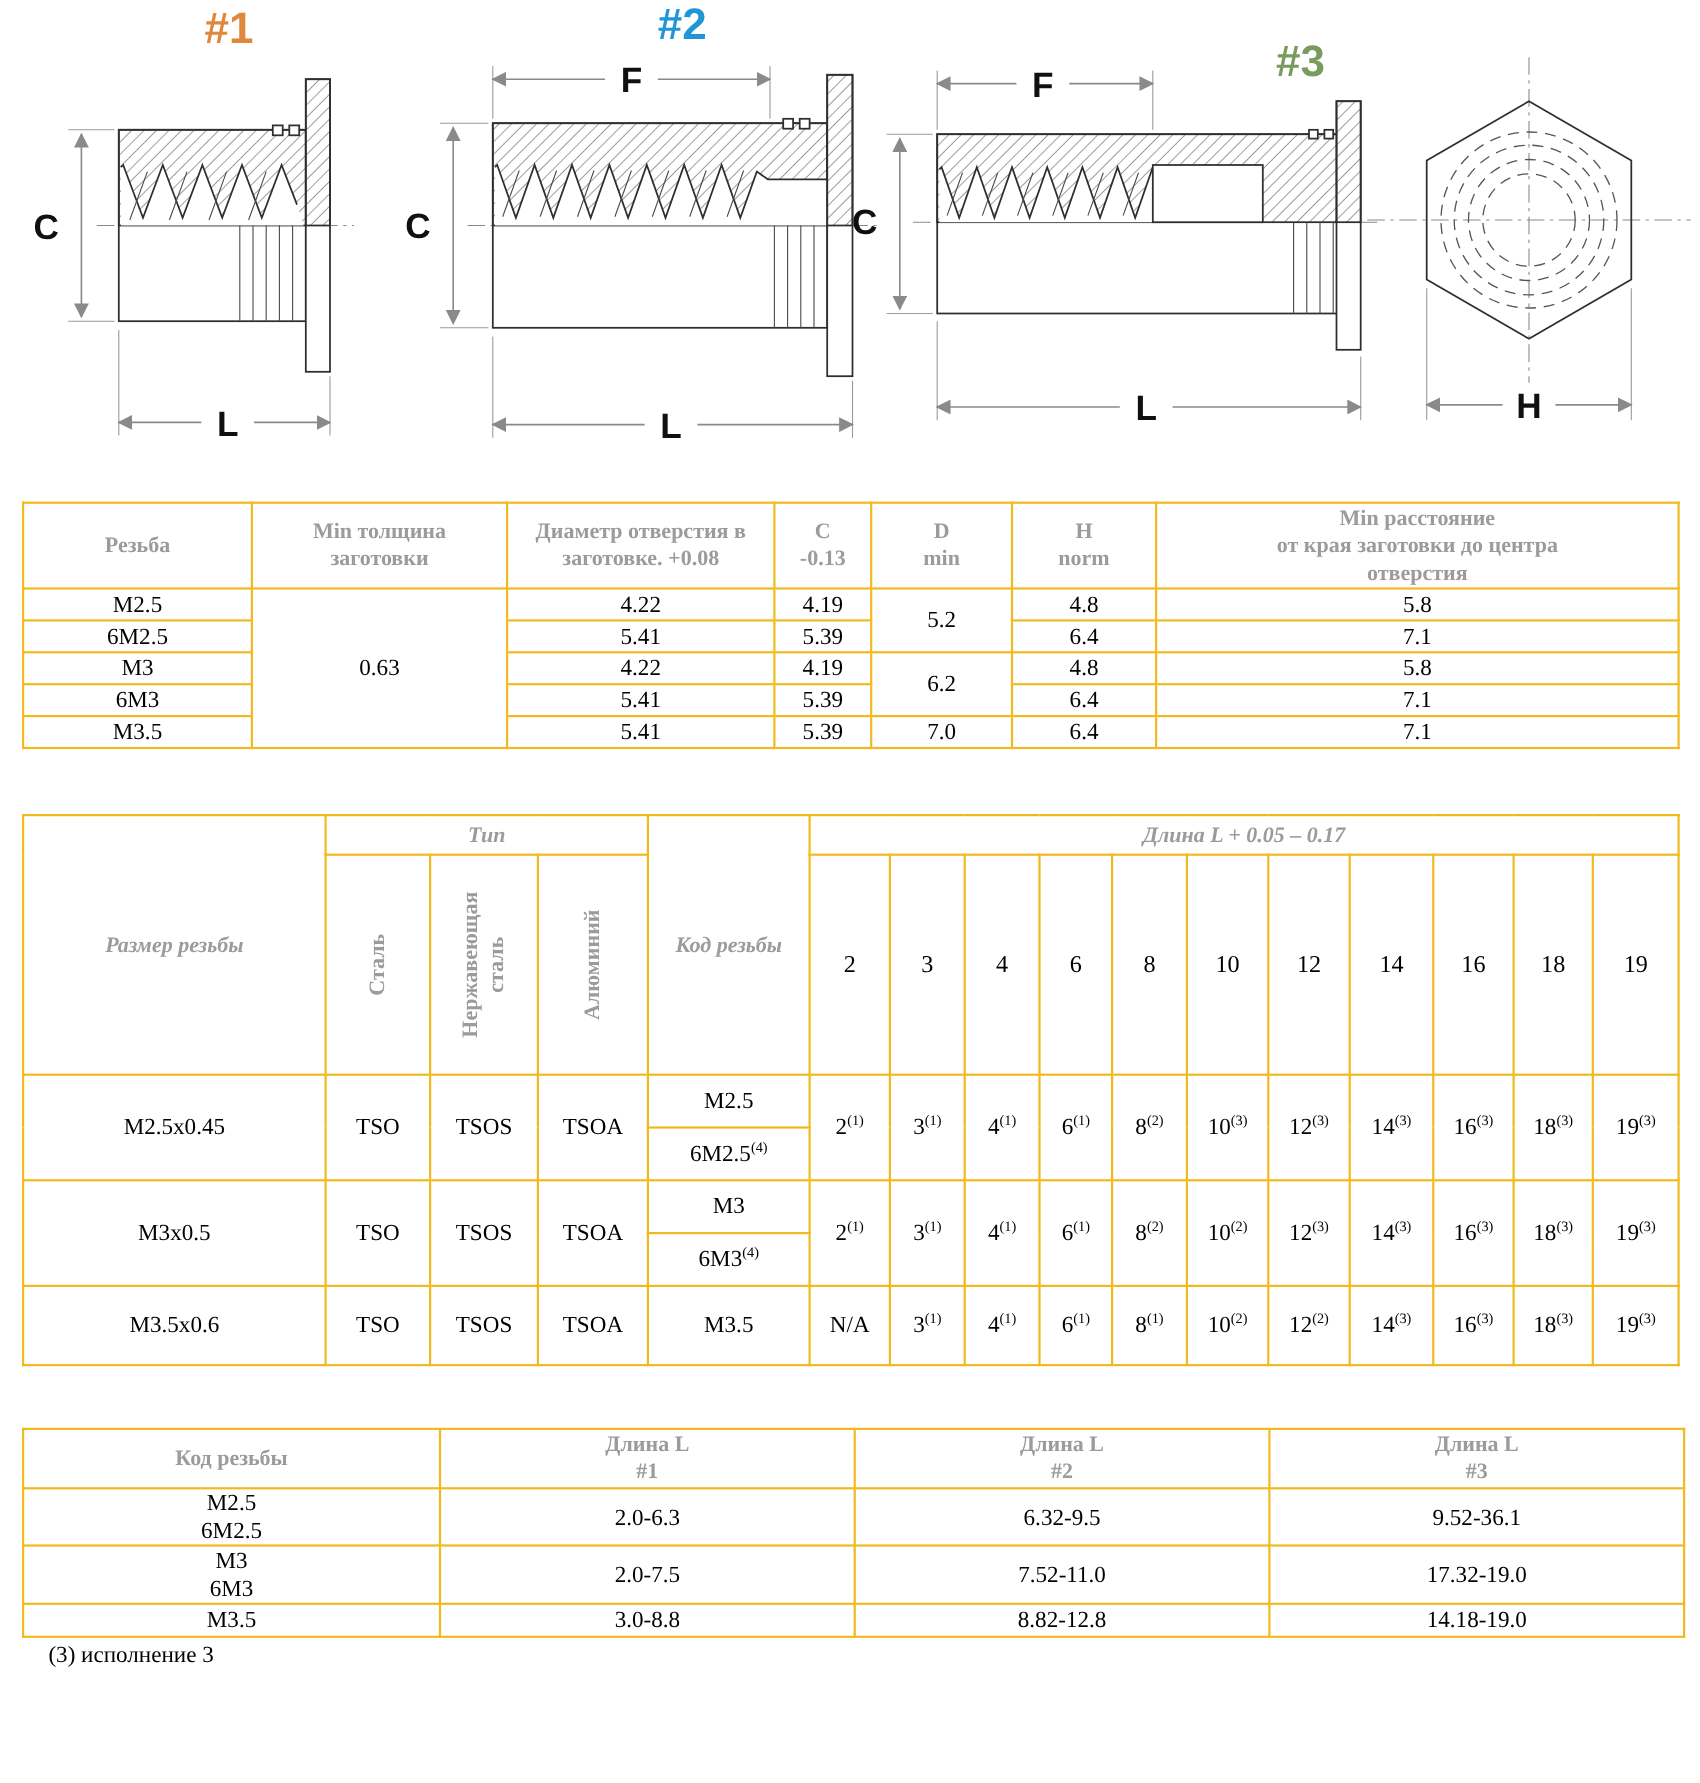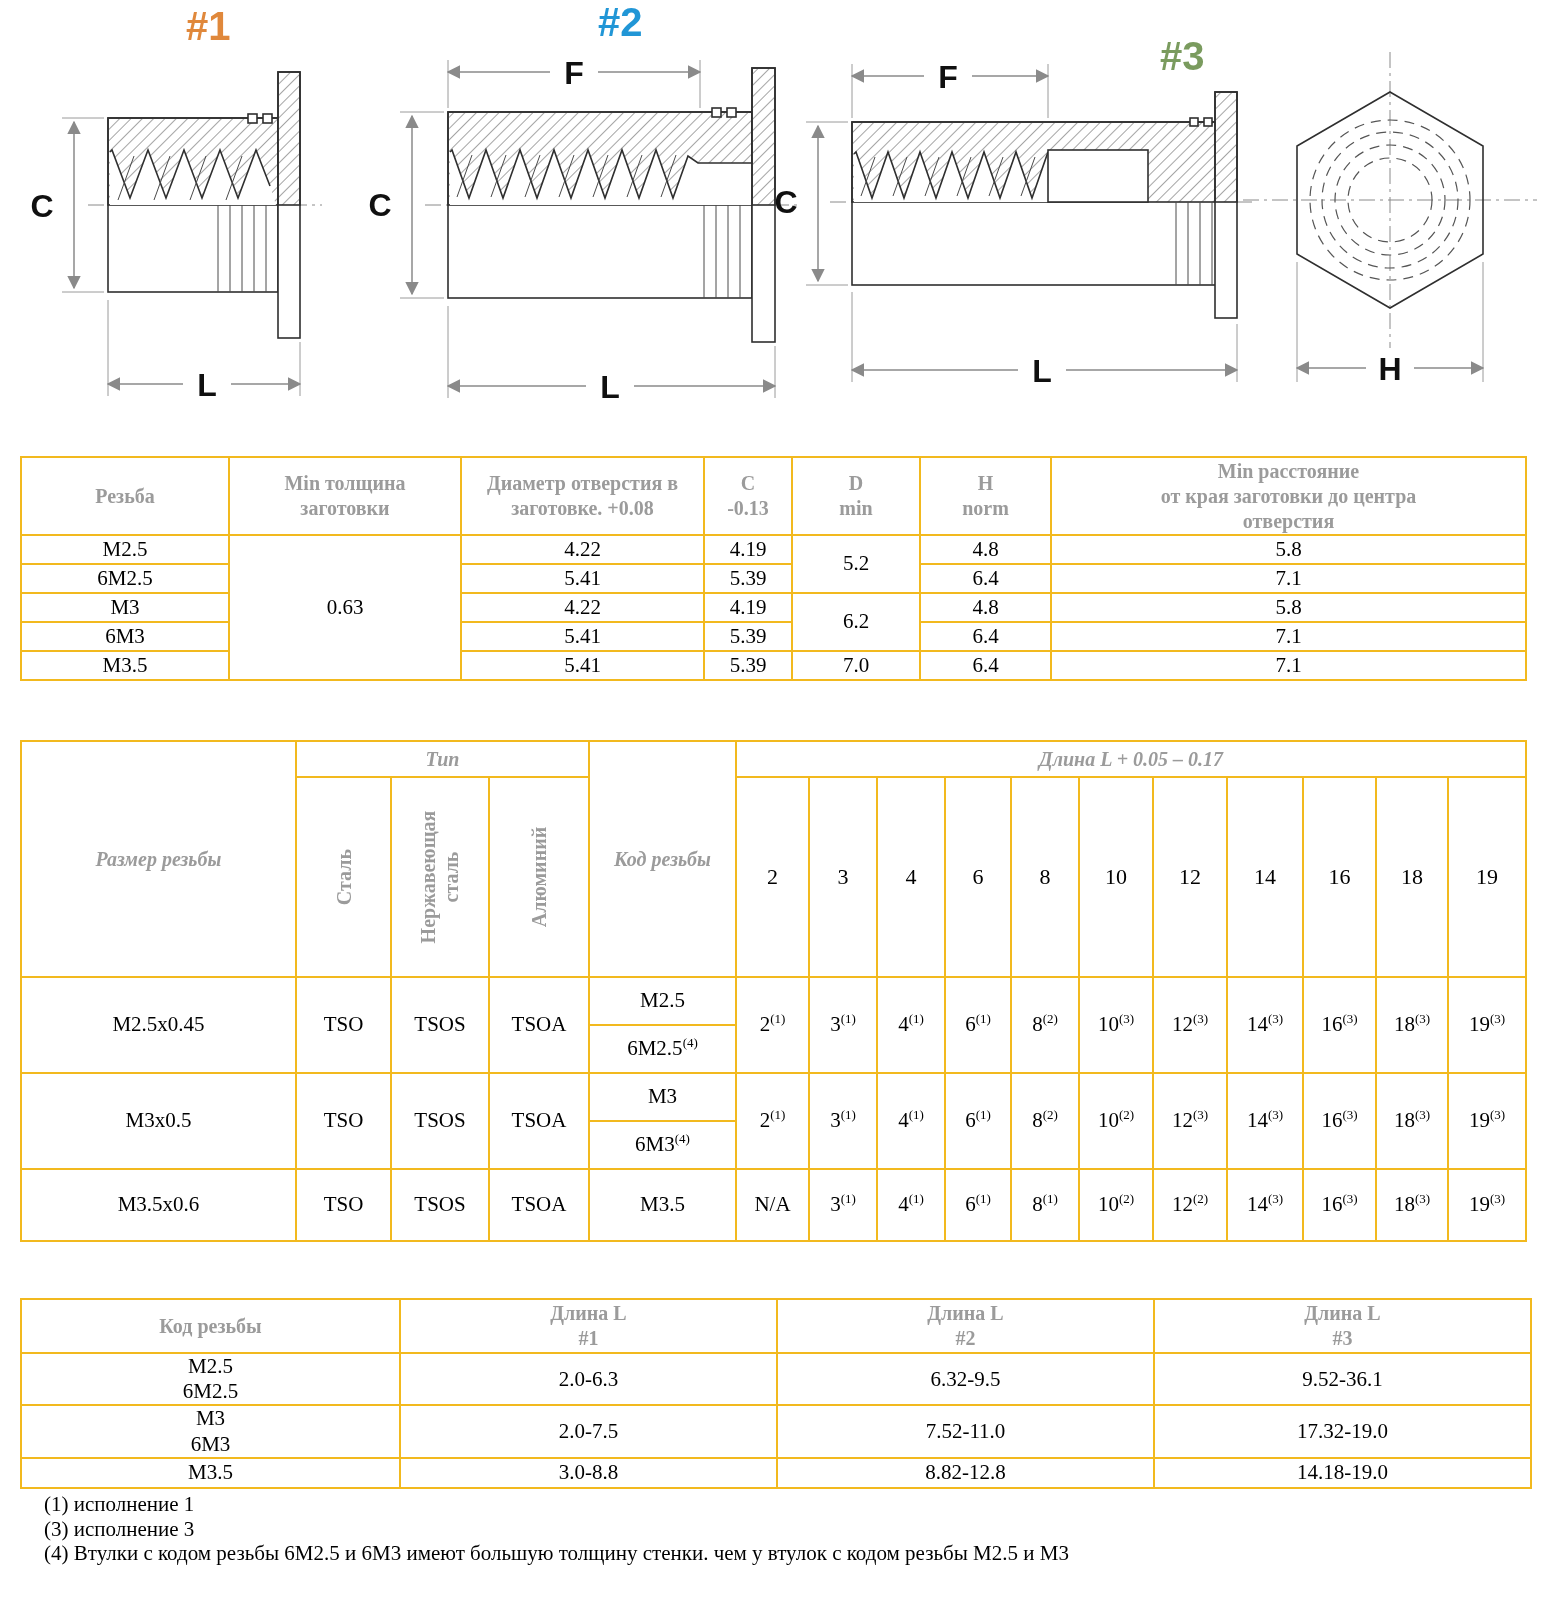--- a/index.html
+++ b/index.html
@@ -421,16 +421,14 @@
           <div>M3.5</div>
         </td>
     <td>3.0-8.8</td>
     <td>8.82-12.8</td>
     <td>14.18-19.0</td>
   </tr>
 </tbody>
   </table>
 
 <div class="notes">
-  <div>(1) исполнение 1</div>
   <div>(3) исполнение 3</div>
-  <div>(4) Втулки с кодом резьбы 6М2.5 и 6М3 имеют большую толщину стенки. чем у втулок с кодом резьбы М2.5 и М3</div>
 </div>
 
 </body></html>

